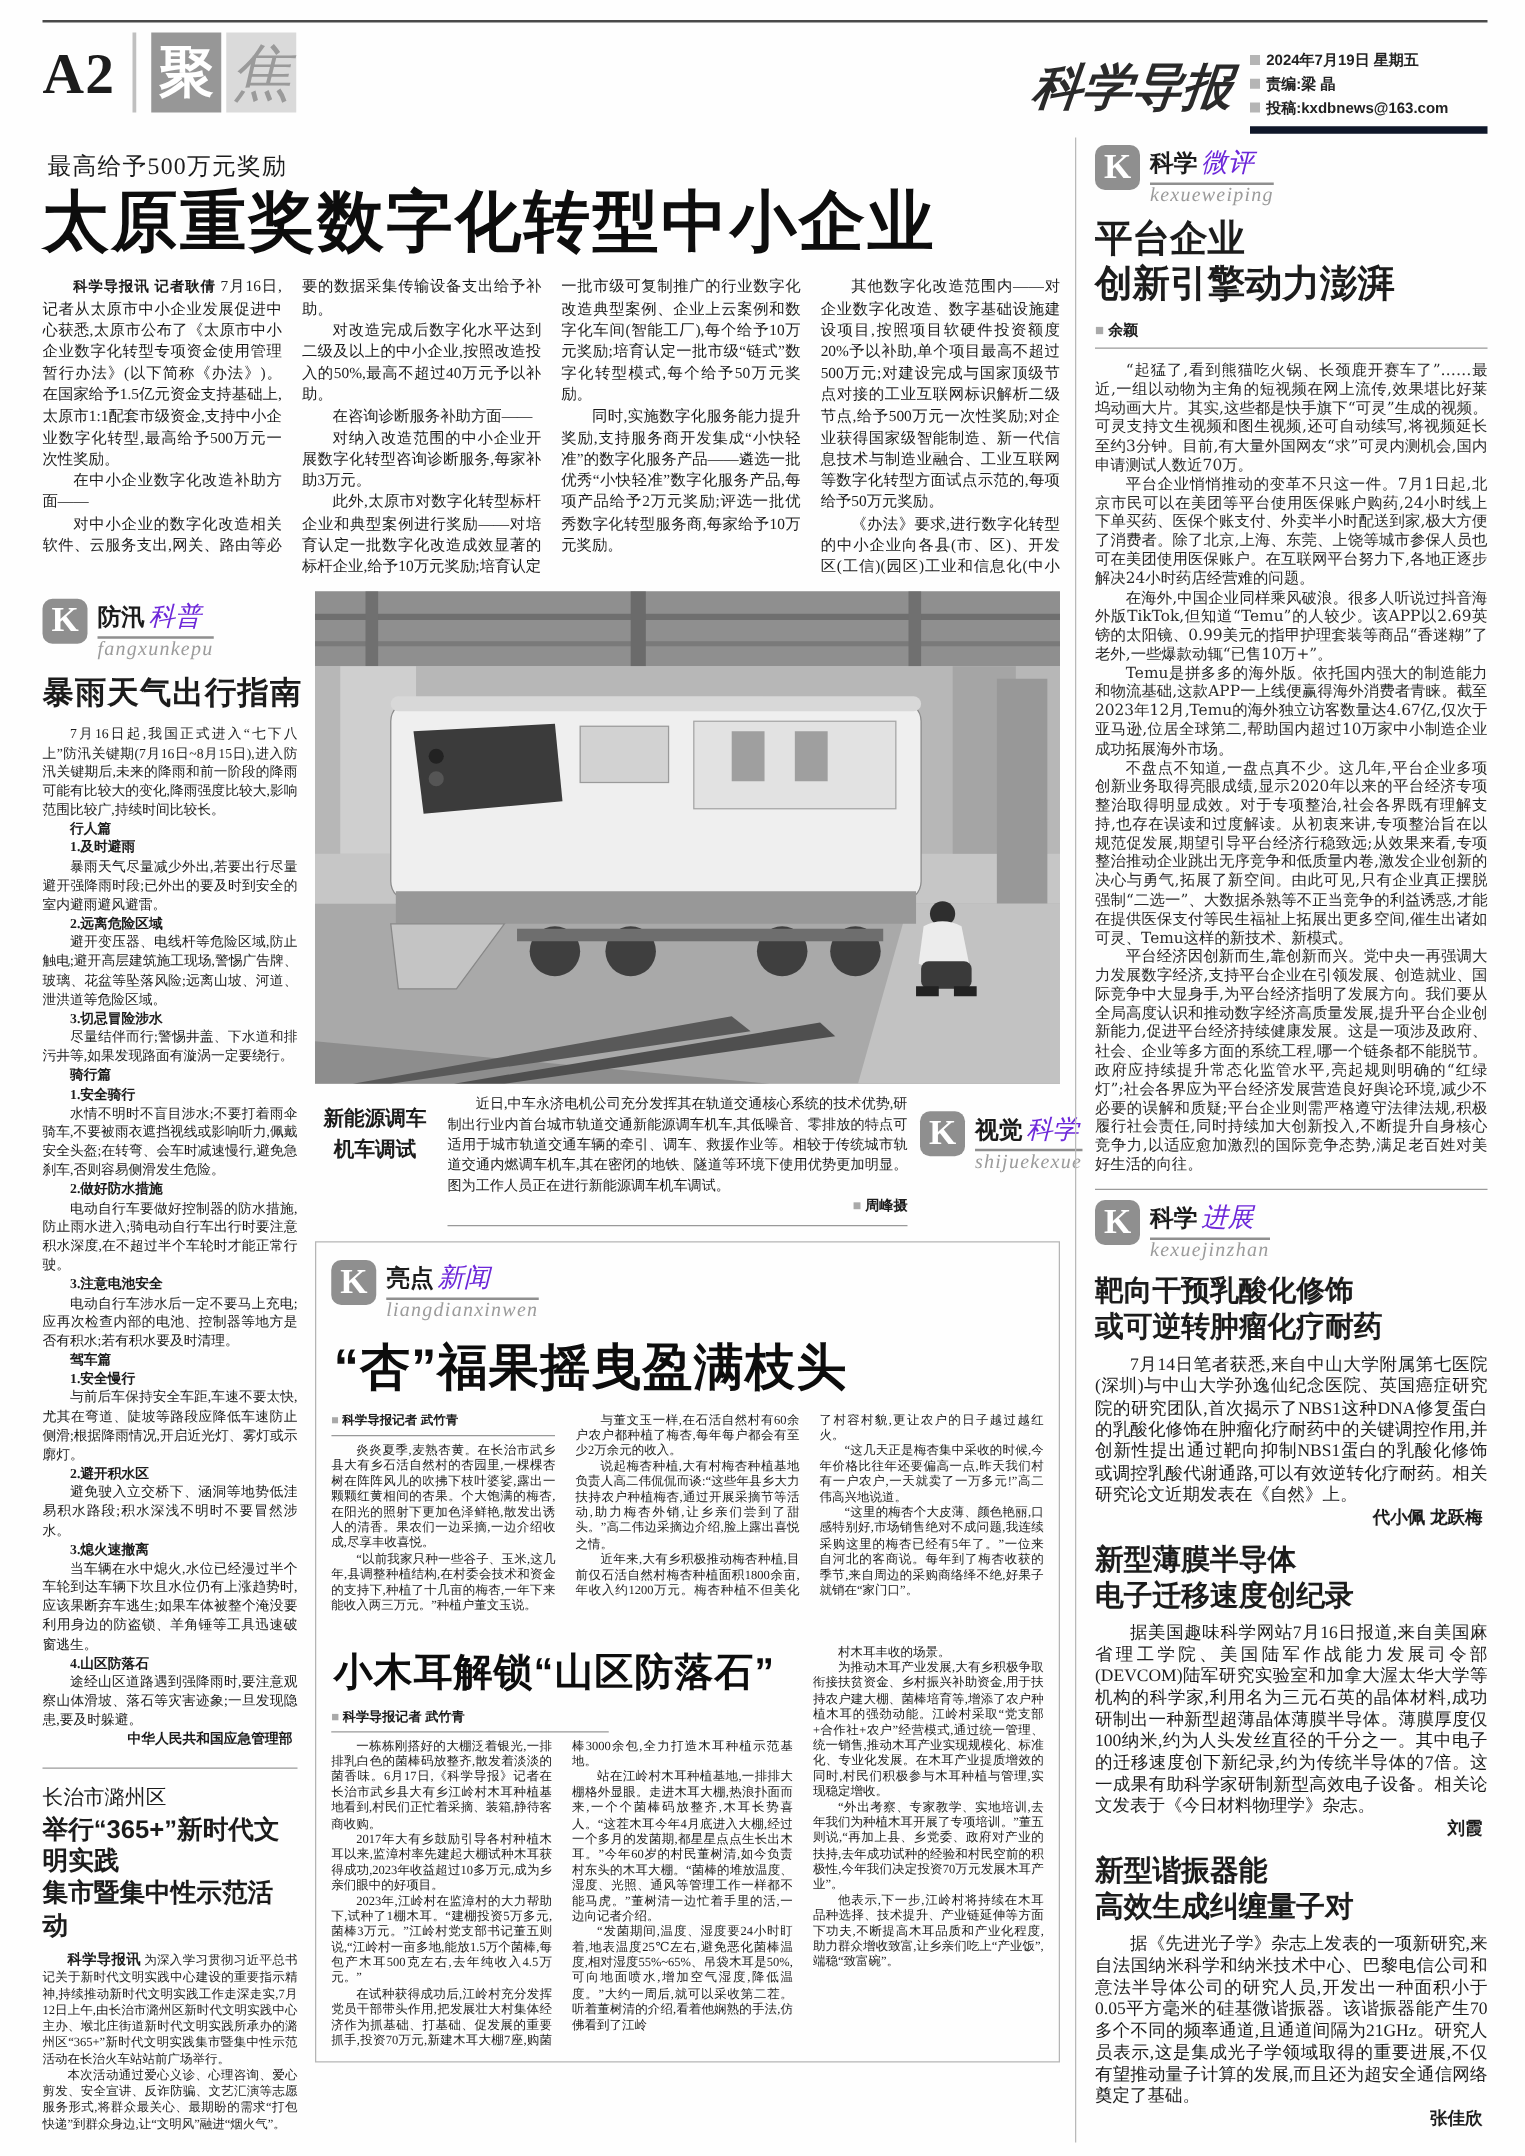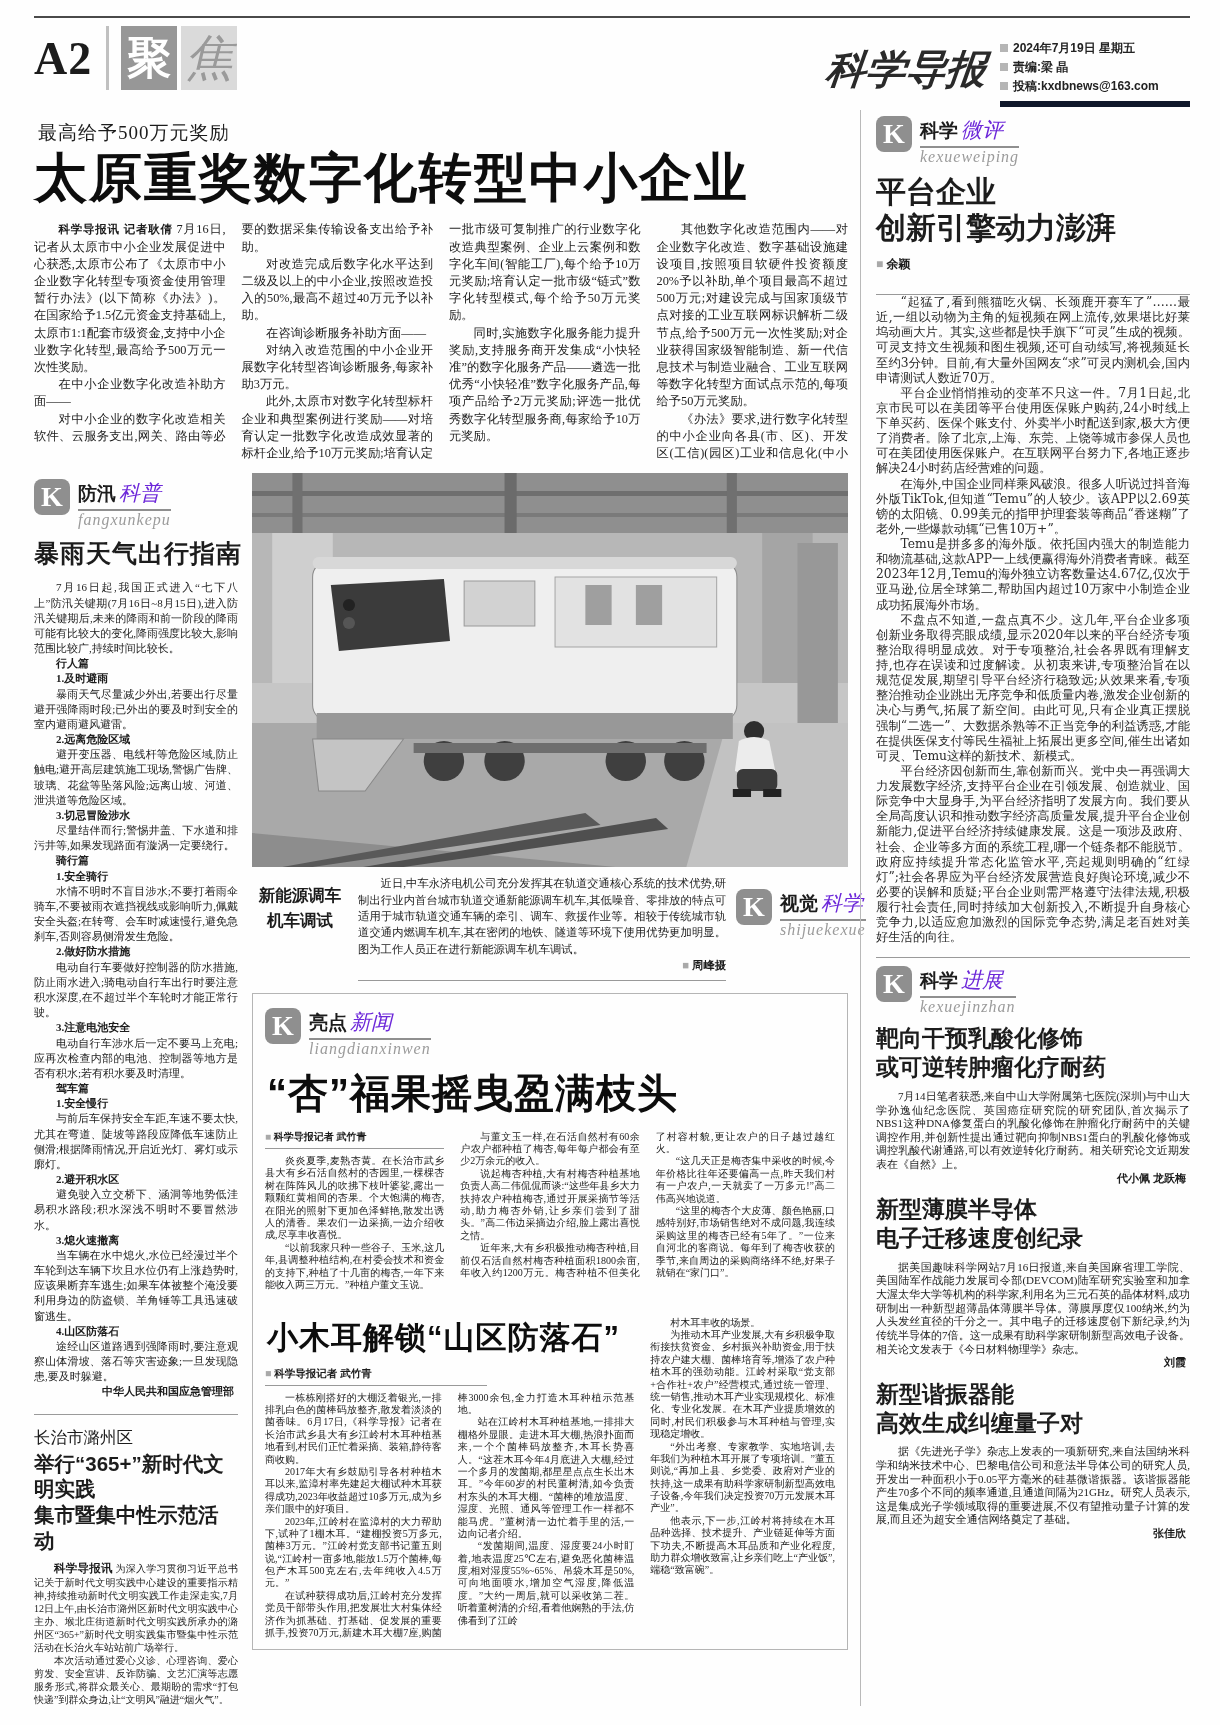--- a/index.html
+++ b/index.html
@@ -83,27 +83,27 @@
   .art2-head{font-family:"Liberation Sans",sans-serif;font-weight:900;font-size:31px;letter-spacing:1px;
              margin:0 0 8px 2px;white-space:nowrap;color:#0d0d0d;}
   .art2-byline{font-family:"Liberation Sans",sans-serif;font-weight:bold;font-size:10.5px;
                border-bottom:1px solid #999;padding-bottom:4px;margin-bottom:6px;width:60%;}
   .art2-byline::before{content:"■ ";color:#a9a9a9;}
   .art2-body{column-count:2;column-gap:16px;font-size:10px;line-height:1.24;text-align:justify;overflow:hidden;}
   .art2-col3{flex:1;min-width:0;font-size:10px;line-height:1.24;text-align:justify;}
   
   .wp-head{font-family:"Liberation Sans",sans-serif;font-weight:900;font-size:30px;line-height:1.2;margin:4px 0 10px 0;}
   .wp-byline{font-family:"Liberation Sans",sans-serif;font-weight:bold;font-size:12px;
-             border-bottom:1px solid #999;padding-bottom:21px;margin-bottom:0;}
+             border-bottom:1px solid #999;padding-bottom:5px;margin-bottom:10px;}
   .wp-byline::before{content:"■ ";color:#a9a9a9;}
   .wp-body{font-size:12.3px;line-height:1.23;text-align:justify;color:#2a2a2a;font-family:"DejaVu Serif",serif;}
   .sb-hr{border:none;border-top:1px solid #9a9a9a;margin:12px 0 8px 0;}
   .jz-art{margin-bottom:10px;}
   .jz-head{font-family:"Liberation Sans",sans-serif;font-weight:900;font-size:23px;line-height:1.25;margin:8px 0 8px 0;}
-  .jz-body{font-size:11px;line-height:1.24;text-align:justify;}
+  .jz-body{font-size:14px;line-height:1.24;text-align:justify;}
 </style>
 </head>
 <body>
 
 <div class="page">
   <div class="toprule"></div>
 
   <div class="hdr">
     <div class="pageno">A2</div>
     <div class="focus-badge">
@@ -293,21 +293,21 @@
                     <p class="t-p">2017年大有乡鼓励引导各村种植木耳以来,监漳村率先建起大棚试种木耳获得成功,2023年收益超过10多万元,成为乡亲们眼中的好项目。</p>
                     <p class="t-p">2023年,江岭村在监漳村的大力帮助下,试种了1棚木耳。“建棚投资5万多元,菌棒3万元。”江岭村党支部书记董五则说,“江岭村一亩多地,能放1.5万个菌棒,每包产木耳500克左右,去年纯收入4.5万元。”</p>
                     <p class="t-p">在试种获得成功后,江岭村充分发挥党员干部带头作用,把发展壮大村集体经济作为抓基础、打基础、促发展的重要抓手,投资70万元,新建木耳大棚7座,购菌棒3000余包,全力打造木耳种植示范基地。</p>
                     <p class="t-p">站在江岭村木耳种植基地,一排排大棚格外显眼。走进木耳大棚,热浪扑面而来,一个个菌棒码放整齐,木耳长势喜人。“这茬木耳今年4月底进入大棚,经过一个多月的发菌期,都星星点点生长出木耳。”今年60岁的村民董树清,如今负责村东头的木耳大棚。“菌棒的堆放温度、湿度、光照、通风等管理工作一样都不能马虎。”董树清一边忙着手里的活,一边向记者介绍。</p>
                     <p class="t-p">“发菌期间,温度、湿度要24小时盯着,地表温度25℃左右,避免恶化菌棒温度,相对湿度55%~65%、吊袋木耳是50%,可向地面喷水,增加空气湿度,降低温度。”大约一周后,就可以采收第二茬。听着董树清的介绍,看着他娴熟的手法,仿佛看到了江岭</p>
                   </div>
               </div>
               <div class="art2-col3">
                   <p class="t-p">村木耳丰收的场景。</p>
                   <p class="t-p">为推动木耳产业发展,大有乡积极争取衔接扶贫资金、乡村振兴补助资金,用于扶持农户建大棚、菌棒培育等,增添了农户种植木耳的强劲动能。江岭村采取“党支部+合作社+农户”经营模式,通过统一管理、统一销售,推动木耳产业实现规模化、标准化、专业化发展。在木耳产业提质增效的同时,村民们积极参与木耳种植与管理,实现稳定增收。</p>
-                  <p class="t-p">“外出考察、专家教学、实地培训,去年我们为种植木耳开展了专项培训。”董五则说,“再加上县、乡党委、政府对产业的扶持,这一成果有助科学家研制新型高效电子设备,今年我们决定投资70万元发展木耳产业”。</p>
+                  <p class="t-p">“外出考察、专家教学、实地培训,去年我们为种植木耳开展了专项培训。”董五则说,“再加上县、乡党委、政府对产业的扶持,去年成功试种的经验和村民空前的积极性,今年我们决定投资70万元发展木耳产业”。</p>
                   <p class="t-p">他表示,下一步,江岭村将持续在木耳品种选择、技术提升、产业链延伸等方面下功夫,不断提高木耳品质和产业化程度,助力群众增收致富,让乡亲们吃上“产业饭”,端稳“致富碗”。</p>
                 </div>
             </article>
           </section>
         </div>
       </div>
     </div>
 
     <aside class="sidebar">
       <section>

